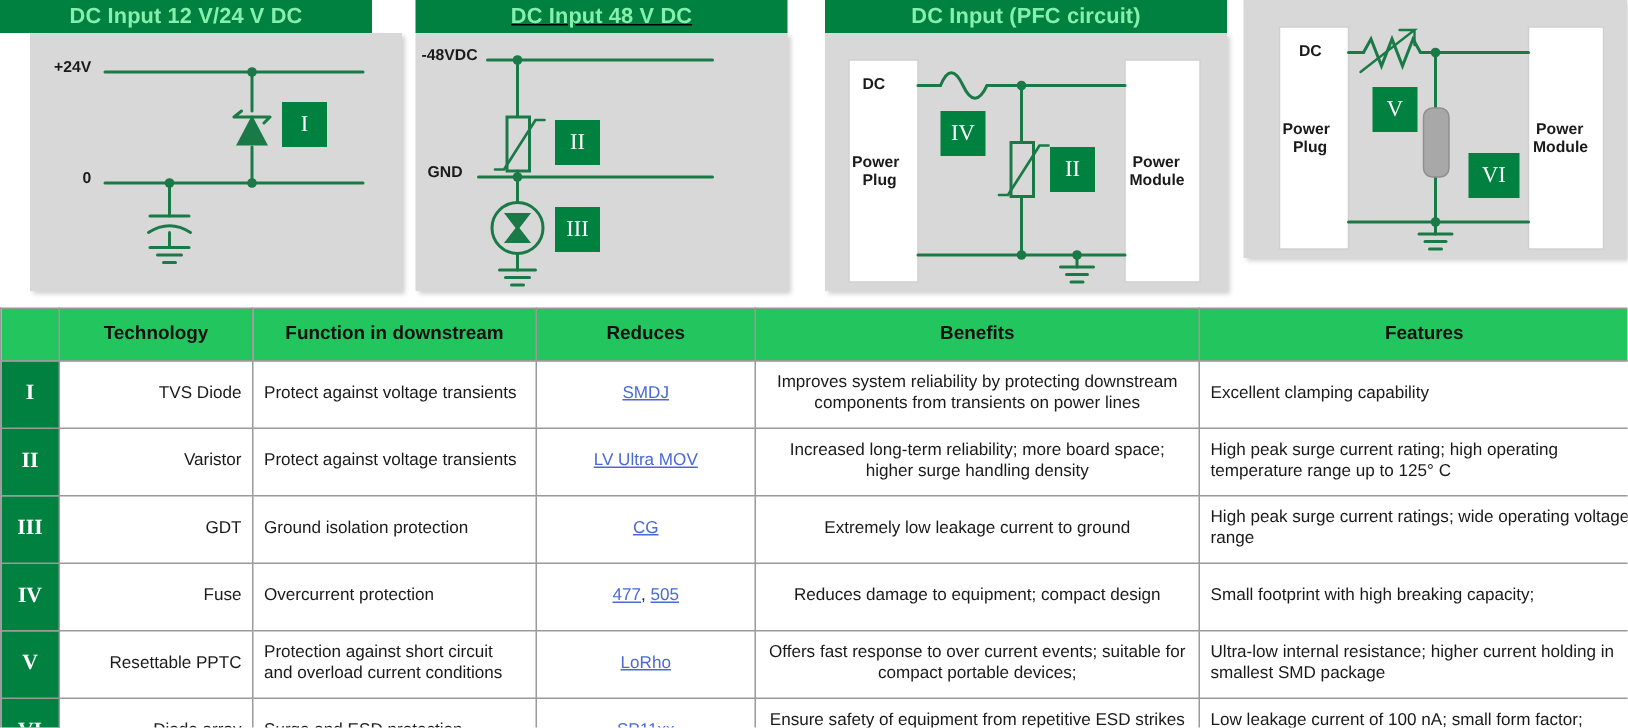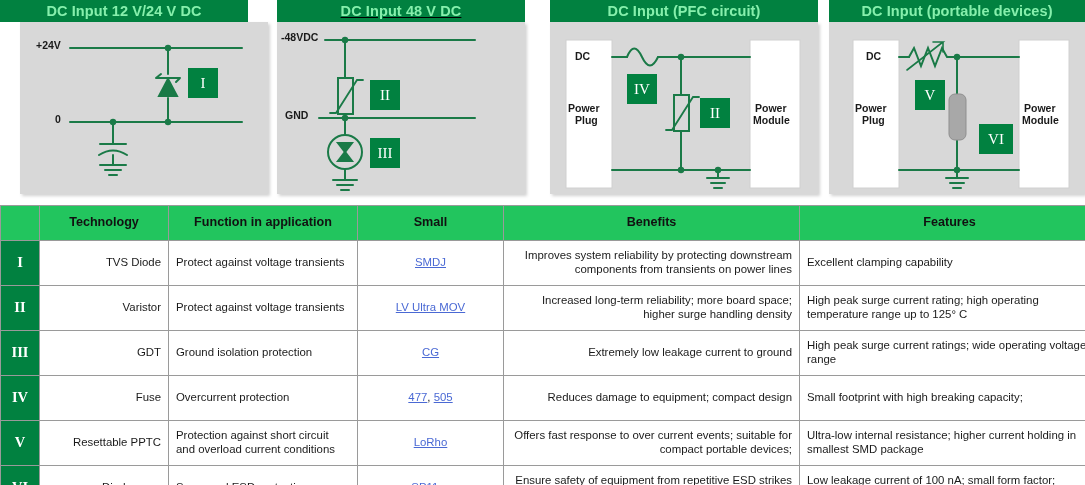--- a/index.html
+++ b/index.html
@@ -79,21 +79,21 @@
     font-family: "Liberation Serif", serif;
     font-weight: bold;
     font-size: 14.5px;
     text-align: center;
     border-left: 1px solid #018140;
     border-right: 1px solid #9a9a9a;
   }
   .col-tech  { width: 120px; text-align: right; }
   .col-func  { width: 180px; text-align: left; }
   .col-series{ width: 137px; text-align: center; }
-  .col-ben   { width: 287px; text-align: right; }
+  .col-ben   { width: 287px; text-align: center; }
   .col-feat  { width: 291px; text-align: left; }
 
   .series-link {
     color: #4a69d4;
     text-decoration: underline;
     cursor: pointer;
   }
   .series-sep { color: #1a1a1a; text-decoration: none; }
 
   
@@ -225,21 +225,20 @@
       <div style="position:absolute;left:205px;top:80px;font-size:10.5px;font-weight:bold;color:#1a1a1a;">Power</div>
       <div style="position:absolute;left:203px;top:92px;font-size:10.5px;font-weight:bold;color:#1a1a1a;">Module</div>
       <div style="position:absolute;left:77px;top:52px;width:30px;height:30px;background:#018140;color:#fff;
                   font-family:'Liberation Serif',serif;font-size:15px;text-align:center;line-height:30px;">IV</div>
       <div style="position:absolute;left:150px;top:76px;width:30px;height:30px;background:#018140;color:#fff;
                   font-family:'Liberation Serif',serif;font-size:15px;text-align:center;line-height:30px;">II</div>
     </div>
   </div>
 
   <div class="panel" style="left:829px; width:256px;">
-    <div class="panel-title">DC Input (portable devices)</div>
     <div class="panel-body" style="width:256px;height:172px;">
       <svg class="panel-svg" width="256" height="172" viewBox="0 0 256 172">
         <rect x="24" y="18" width="46" height="148" fill="#ffffff" stroke="#d0d0d0" stroke-width="1"></rect>
         <rect x="190" y="18" width="50" height="148" fill="#ffffff" stroke="#d0d0d0" stroke-width="1"></rect>
         <g stroke="#1a7a47" stroke-width="2" fill="none" stroke-linecap="round">
 
           <line x1="70" y1="35" x2="80" y2="35"></line>
 
           <path d="M80,35 L85,26 L92,44 L99,26 L106,44 L113,26 L118,35 L128,35" stroke-width="2"></path>
 
@@ -273,22 +272,22 @@
                   font-family:'Liberation Serif',serif;font-size:15px;text-align:center;line-height:30px;">VI</div>
     </div>
   </div>
 </div>
 
 <table id="spec-table">
   <thead>
     <tr>
       <th class="col-num"></th>
       <th class="col-tech">Technology</th>
-      <th class="col-func">Function in application</th>
-      <th class="col-series">Small</th>
+      <th class="col-func">Function in downstream</th>
+      <th class="col-series">Reduces</th>
       <th class="col-ben">Benefits</th>
       <th class="col-feat">Features</th>
     </tr>
   </thead>
   <tbody id="table-body">
       <tr>
         <td class="col-num">I</td>
         <td class="col-tech">TVS Diode</td>
         <td class="col-func">Protect against voltage transients</td>
         <td class="col-series"><span class="series-link">SMDJ</span></td>

